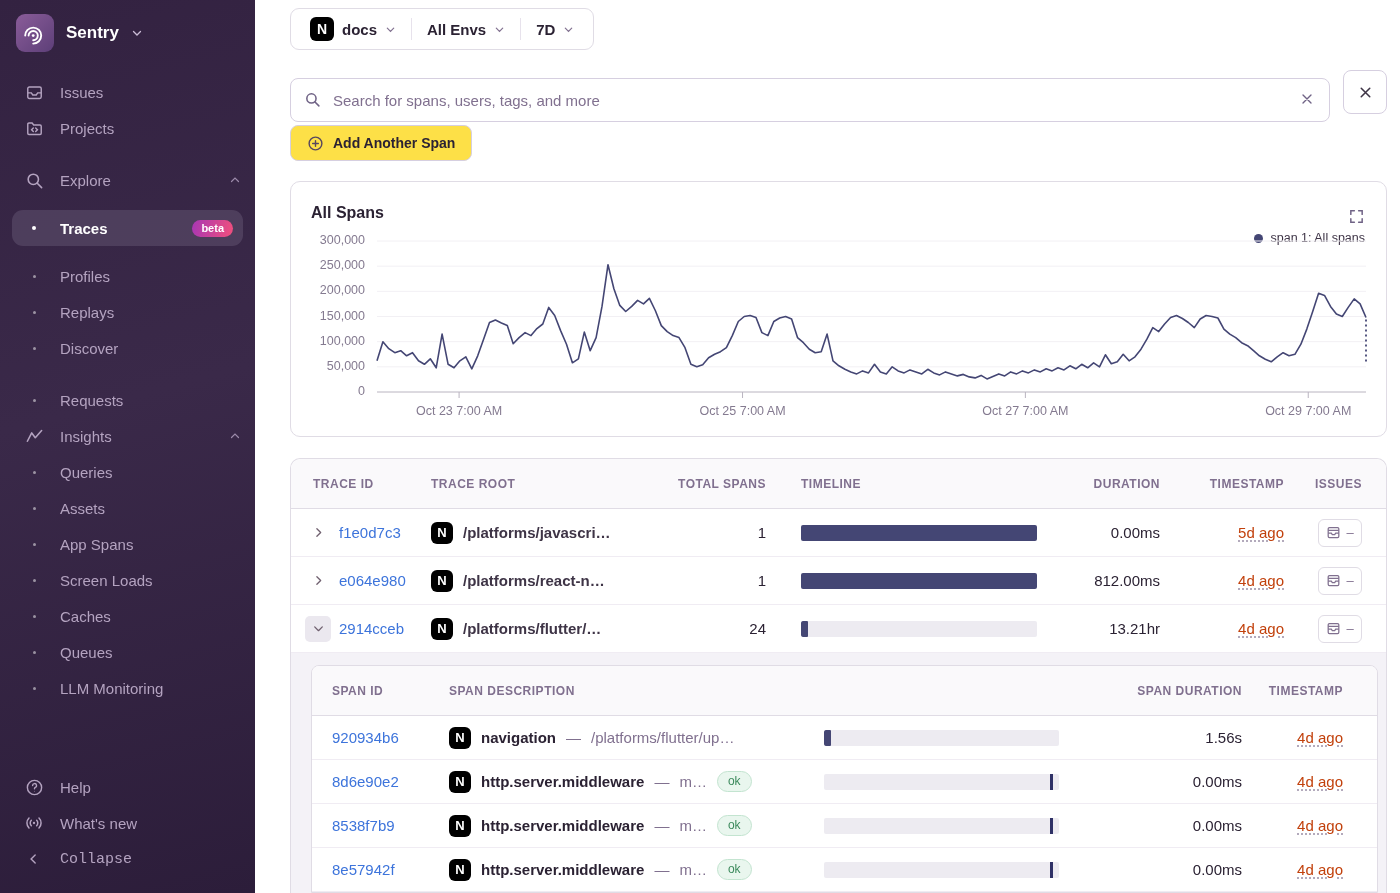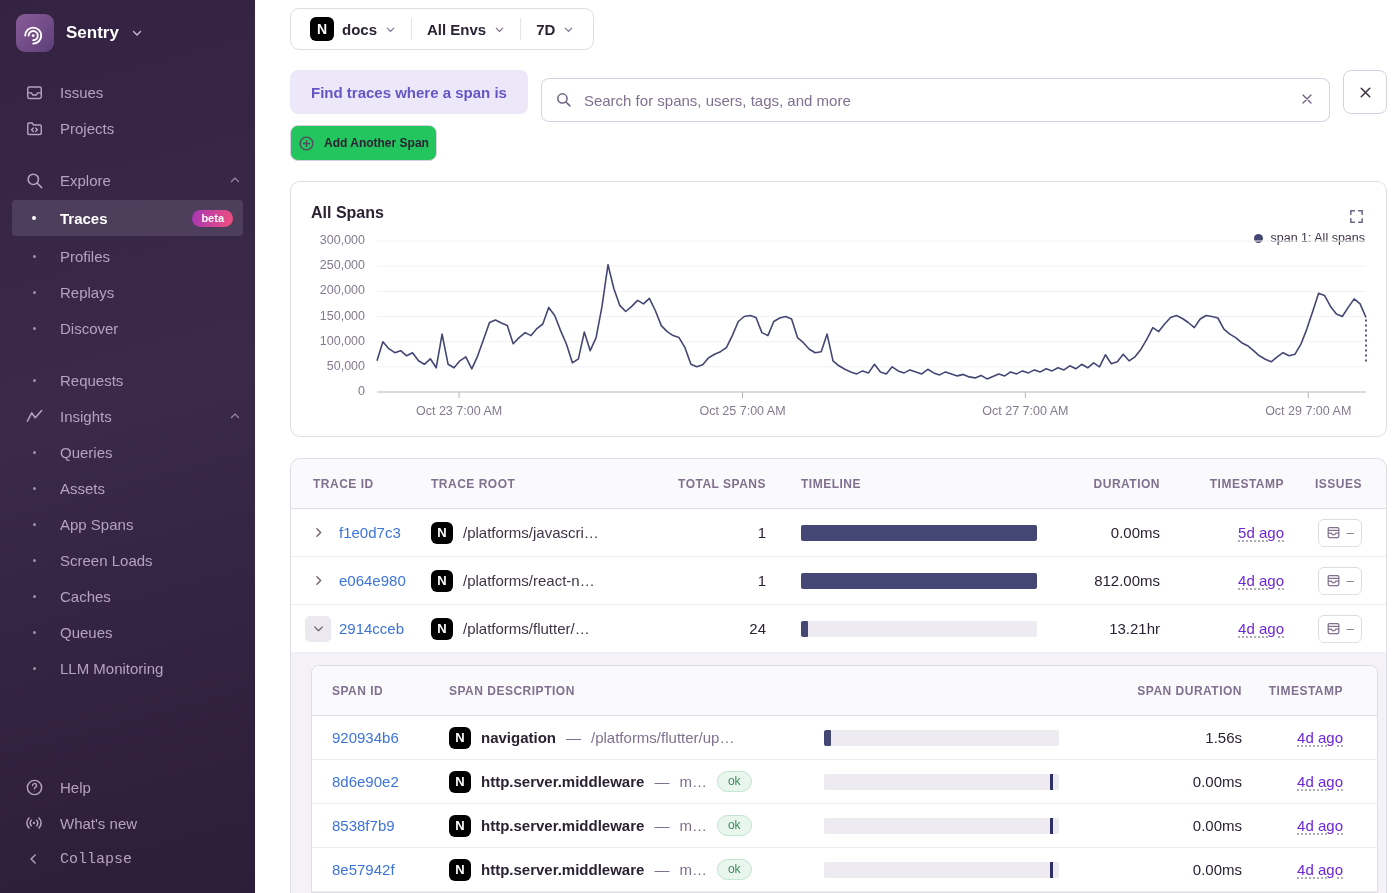--- a/index.html
+++ b/index.html
@@ -16,21 +16,21 @@
   .brand-name { color: #fff; font-weight: 700; font-size: 17px; }
   .brand-chev { color: #cbbcd6; display: flex; }
   nav { padding-top: 10px; }
   .nav-group { margin-bottom: 16px; }
   .nav-row { display: flex; align-items: center; height: 36px; padding: 0 14px 0 24px; font-size: 15px; cursor: pointer; white-space: nowrap; }
   .nav-row .nicon { width: 20px; display: flex; justify-content: center; margin-right: 16px; flex: 0 0 20px; }
   .nav-row .dot { width: 20px; display: flex; justify-content: center; margin-right: 16px; flex: 0 0 20px; }
   .nav-row .dot::before { content: ""; width: 3px; height: 3px; border-radius: 50%; background: rgba(255,255,255,0.5); }
   .nav-row .lbl { flex: 1; overflow: hidden; text-overflow: ellipsis; }
   .nav-row .trail { color: #9d8bab; display: flex; }
-  .nav-row.active { background: rgba(235,225,245,0.13); border-radius: 4px; margin: 2px 12px; padding: 0 10px 0 12px; color: #fff; font-weight: 600; }
+  .nav-row.active { background: rgba(235,225,245,0.13); border-radius: 11px; margin: 12px 12px; padding: 0 10px 0 12px; color: #fff; font-weight: 600; }
   .nav-row.active .dot::before { background: #fff; width: 4px; height: 4px; }
   .badge-beta { font-size: 11px; font-weight: 700; color: #fff; padding: 2.5px 9px; border-radius: 20px;
     background: linear-gradient(103deg, #a737b4 0%, #f14f7c 100%); }
   .sidebar-spacer { flex: 1; }
   .collapse-row { display: flex; align-items: center; height: 36px; padding: 0 24px; margin-bottom: 16px; font-size: 15px; cursor: pointer; font-family: Liberation Mono, monospace; }
   .collapse-row .nicon { width: 20px; display: flex; justify-content: center; margin-right: 16px; }
 
   
   .main { flex: 1; background: #fff; padding: 8px 13px 0 35px; position: relative; min-width: 0; }
 
@@ -50,22 +50,22 @@
   .searchbox { flex: 1; position: relative; height: 28px; }
   .searchbox input { width: 100%; height: 44px; border: 1px solid #d6cfe0; border-radius: 8px; padding: 0 44px 0 42px;
     font-size: 15px; color: #2b2233; outline: none; font-family: inherit; }
   .searchbox input::placeholder { color: #80708f; }
   .searchbox .sicon { position: absolute; left: 14px; top: 13px; color: #6f6285; }
   .searchbox .clear { position: absolute; right: 15px; top: 13px; color: #6f6285; cursor: pointer; }
   .xbtn { width: 44px; height: 44px; border: 1px solid #d6cfe0; border-radius: 8px; background: #fff; color: #3e3446;
     display: flex; align-items: center; justify-content: center; cursor: pointer; flex: 0 0 44px; }
 
   .addrow { margin-top: 11px; }
-  .add-btn { display: inline-flex; align-items: center; gap: 9px; height: 36px; padding: 0 7px; background: #22c55e;
-    border: 1px solid #d6cfe0; border-radius: 8px; font-size: 12px; font-weight: 600; color: #2b2233; cursor: pointer; font-family: inherit; }
+  .add-btn { display: inline-flex; align-items: center; gap: 9px; height: 36px; padding: 0 16px; background: #fde047;
+    border: 1px solid #d6cfe0; border-radius: 8px; font-size: 14px; font-weight: 600; color: #2b2233; cursor: pointer; font-family: inherit; }
   .add-btn .picon { color: #57475f; display: flex; }
 
   .panel { border: 1px solid #e0dce5; border-radius: 10px; background: #fff; position: relative; }
   .chart-panel { margin-top: 20px; height: 256px; }
   .chart-title { position: absolute; left: 20px; top: 22px; font-size: 16px; font-weight: 700; color: #2b2233; text-align: center; }
   .fs-btn { position: absolute; right: 21px; top: 26px; color: #6f6285; background: none; border: none; cursor: pointer; display: flex; }
   .legend { position: absolute; right: 21px; top: 49px; display: flex; align-items: center; gap: 7px; font-size: 12.5px; color: #3e3446; cursor: pointer; }
   .legend .ldot { width: 9px; height: 9px; border-radius: 50%; background: #444674; }
   #chart-plot { position: absolute; left: 0; top: 52px; width: 100%; height: 200px; }
   .ylab { position: absolute; left: 0; width: 74px; text-align: right; font-size: 12.5px; color: #847a90; }
@@ -77,30 +77,30 @@
   .hcell { font-size: 12px; font-weight: 700; color: #80708f; letter-spacing: 0.5px; white-space: nowrap; }
   .c-left { padding-left: 22px; }
   .c-right { text-align: right; }
   .trace-row { height: 48px; border-bottom: 1px solid #f0ecf3; font-size: 15px; }
   .idcell { display: flex; align-items: center; gap: 8px; padding-left: 14px; }
   .expander { width: 26px; height: 26px; display: flex; align-items: center; justify-content: center; color: #70606f;
     border-radius: 5px; cursor: pointer; background: transparent; border: none; flex: 0 0 26px; }
   .expander.open { background: #ebe8ef; }
   .idlink { color: #3d74db; cursor: pointer; }
   .rootcell { display: flex; align-items: center; gap: 10px; min-width: 0; padding-right: 12px; }
-  .roottxt { color: #3e3446; white-space: nowrap; overflow: hidden; }
+  .roottxt { color: #3e3446; white-space: nowrap; overflow: hidden; font-weight: bold; }
   .numcell { text-align: right; padding-right: 8px; color: #2b2233; }
   .tl-wrap { padding: 0 27px; }
   .tl-track { height: 16px; border-radius: 2px; background: #edebf1; position: relative; overflow: hidden; }
   .tl-track.full { background: #444674; }
   .tl-seg { position: absolute; left: 0; top: 0; bottom: 0; background: #444674; border-radius: 1px; }
   .tl-tick { position: absolute; top: 0; bottom: 0; width: 3px; background: #2f3166; }
   .durcell { text-align: right; padding-right: 16px; }
   .tscell { text-align: right; padding-right: 10px; }
-  .ts { color: #6d28d9; text-decoration: underline dotted #9a8fa6; text-underline-offset: 3px; }
+  .ts { color: #c2410c; text-decoration: underline dotted #9a8fa6; text-underline-offset: 3px; }
   .isscell { display: flex; justify-content: flex-end; padding-right: 24px; }
   .iss-btn { width: 44px; height: 28px; border: 1px solid #e0dce5; border-radius: 6px; background: #fff; color: #80708f;
     display: flex; align-items: center; justify-content: center; gap: 5px; cursor: pointer; font-size: 13px; }
 
   .expanded { background: #f4f2f7; padding: 12px 8px 0 20px; border-bottom: none; }
   .inner-panel { background: #fff; border: 1px solid #e0dce5; border-radius: 8px 8px 0 0; overflow: hidden; }
   .s-grid { display: grid; grid-template-columns: 137px minmax(0,1fr) 250px 170px 135px; align-items: center; }
   .s-head { height: 50px; background: #faf9fb; border-bottom: 1px solid #e0dce5; }
   .s-c1 { padding-left: 20px; }
   .span-row { height: 44px; border-bottom: 1px solid #f0ecf3; font-size: 15px; }
@@ -296,21 +296,20 @@
         <span>7D</span>
         <span class="chev">
           <svg width="11" height="11" viewBox="0 0 24 24" fill="none" stroke="currentColor" stroke-width="2.6" stroke-linecap="round">
               <path d="M5 9 l7 7 7-7"></path>
             </svg>
         </span>
       </div>
     </div>
 
     <div class="search-row">
-      <div class="chip">Find traces where a span is</div>
       <div class="searchbox">
         <span class="sicon">
           <svg width="17" height="17" viewBox="0 0 24 24" fill="none" stroke="currentColor" stroke-width="2.2" stroke-linecap="round">
               <circle cx="10.5" cy="10.5" r="6.5"></circle>
               <path d="M15.5 15.5 L21 21"></path>
             </svg>
         </span>
         <input placeholder="Search for spans, users, tags, and more" style="">
         <span class="clear">
           <svg width="16" height="16" viewBox="0 0 24 24" fill="none" stroke="currentColor" stroke-width="2" stroke-linecap="round">

